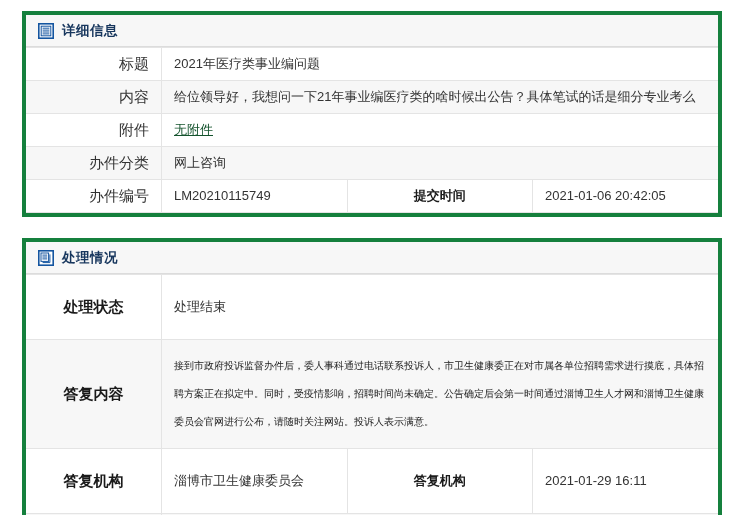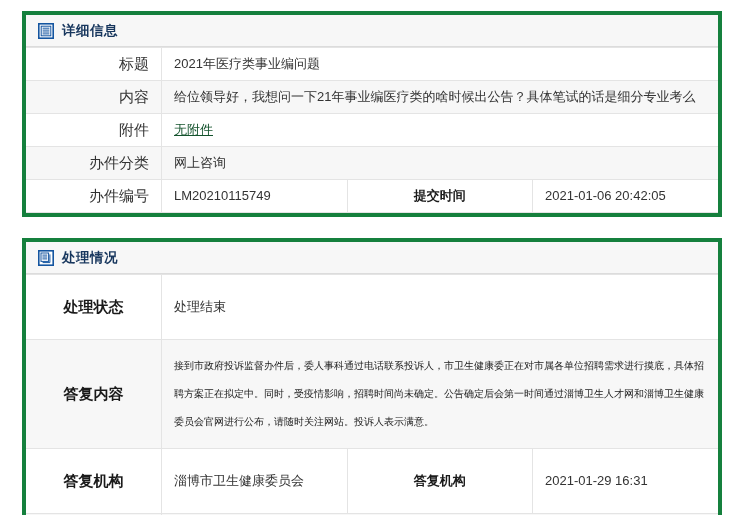--- a/index.html
+++ b/index.html
@@ -258,21 +258,21 @@
           <td class="lbl">
             <div class="lbl-inner">答复机构</div>
           </td>
           <td class="w-val-2">
             <div class="val-inner">淄博市卫生健康委员会</div>
           </td>
           <td class="sep-left w-time-lbl">
             <div class="cell-mid">答复机构</div>
           </td>
           <td class="sep-left">
-            <div class="val-inner">2021-01-29 16:31</div>
+            <div class="val-inner">2021-01-29 16:11</div>
           </td>
         </tr>
 
         <tr class="alt">
           <td class="lbl">
             <div class="lbl-inner">附 件</div>
           </td>
           <td colspan="3">
             <div class="val-inner muted">无附件</div>
           </td>

